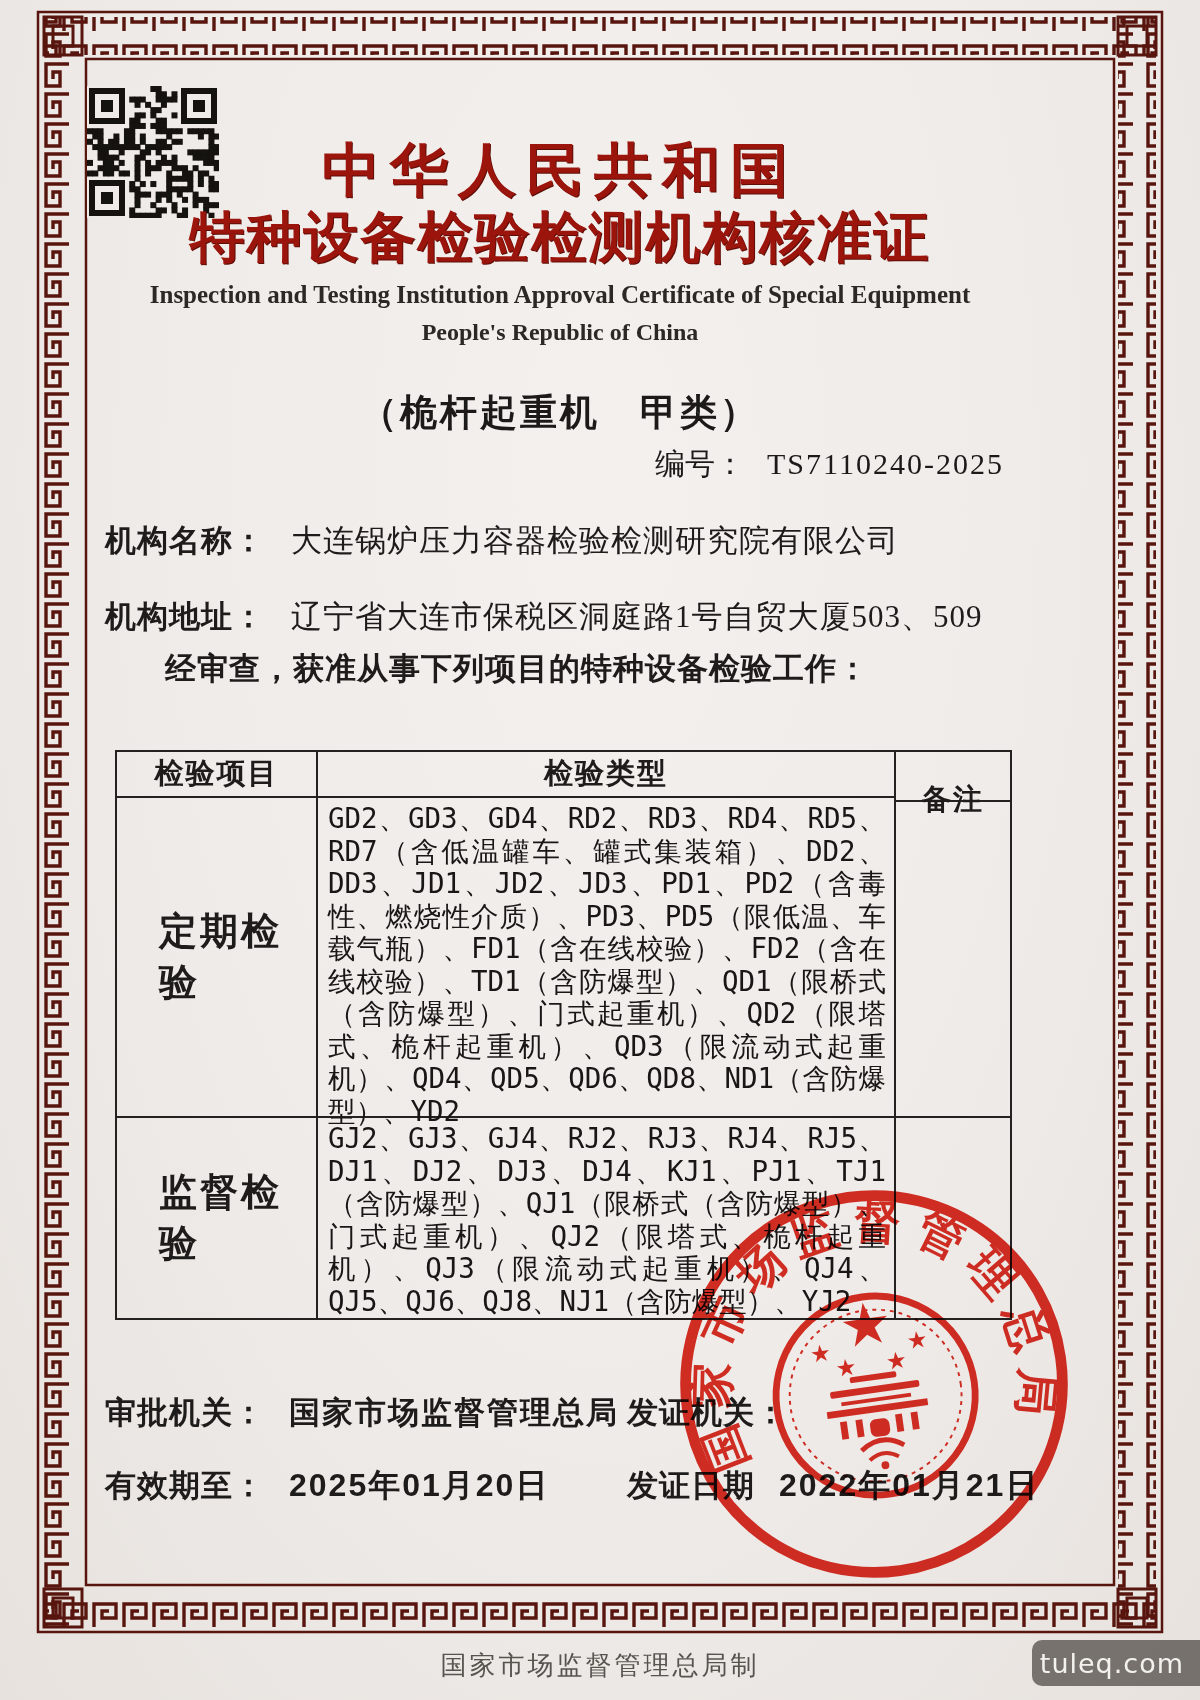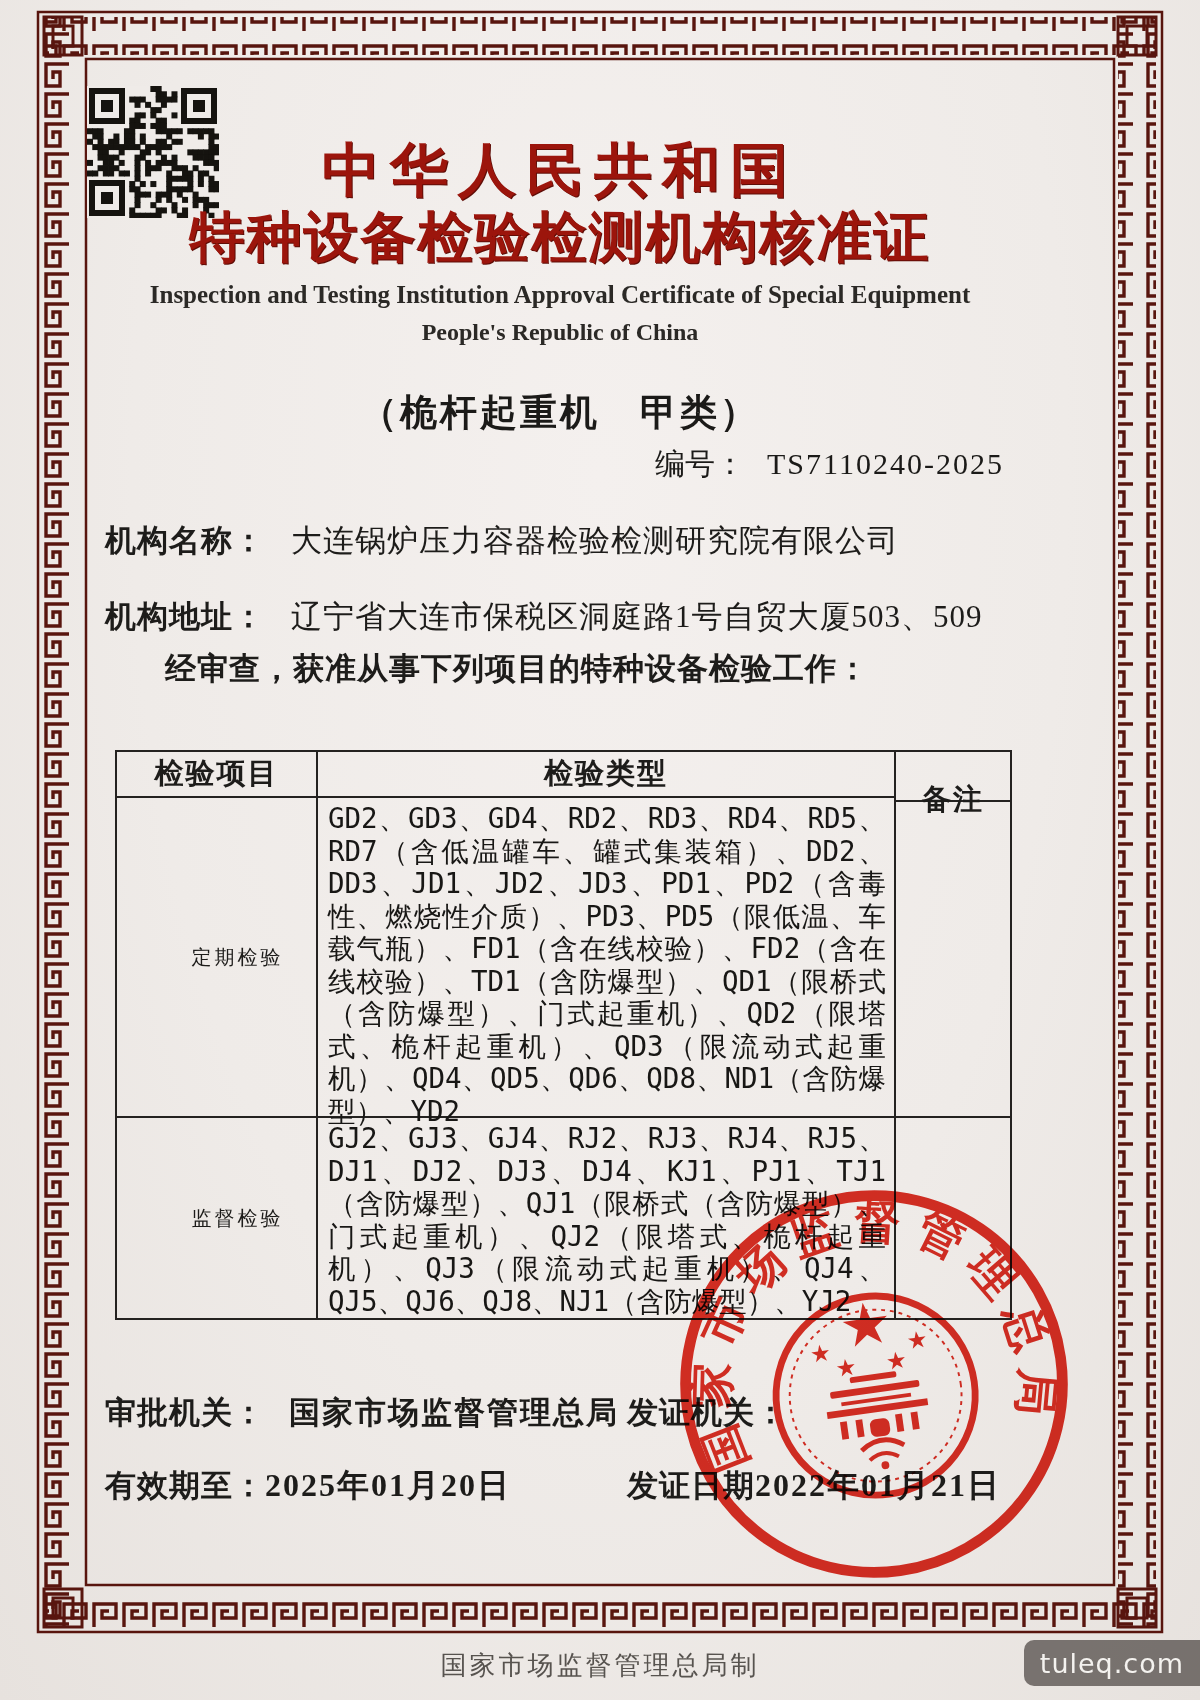--- a/index.html
+++ b/index.html
@@ -35,44 +35,44 @@
   
   .cert-table{
     position:absolute;left:115px;top:750px;width:893px;
     display:grid;grid-template-columns:201px 1fr 114px;grid-template-rows:46px 320px 200px;
     border:2.5px solid #242220;
   }
   .cell{border-right:2px solid #242220;border-bottom:2px solid #242220;box-sizing:border-box;}
   .cell.last-col{border-right:none;margin-top:48px;}
   .cell.last-row{border-bottom:none;}
   .th{display:flex;align-items:center;justify-content:center;font-weight:bold;font-size:29px;letter-spacing:2px;}
-  .type-cell{display:flex;align-items:center;justify-content:center;font-weight:normal;font-size:20px;letter-spacing:3px;padding-left:42px;}
+  .type-cell{display:flex;align-items:center;justify-content:center;font-weight:bold;font-size:38px;letter-spacing:3px;padding-left:42px;}
   .items-cell{
     font-family:"DejaVu Sans Mono","Liberation Mono",monospace;
     font-size:27.5px;line-height:32.5px;padding:4px 8px 2px 10px;
     text-align:justify;color:#181715;
   }
 
   
   .foot-row{position:absolute;display:flex;align-items:baseline;}
   .foot-approve{left:105px;top:1392px;}
   .foot-issueorg{left:627px;top:1392px;}
   .foot-valid{left:105px;top:1464px;}
   .foot-issuedate{left:627px;top:1464px;}
   .foot-lbl{font-weight:bold;font-size:31px;letter-spacing:1px;white-space:nowrap;}
   .foot-val-bold{font-weight:bold;font-size:31px;margin-left:24px;letter-spacing:2px;white-space:nowrap;}
-  .foot-val-date{font-family:Liberation Serif, serif;font-weight:bold;font-size:32px;letter-spacing:2px;white-space:nowrap;text-align:center;}
+  .foot-val-date{font-family:Liberation Sans, sans-serif;font-weight:bold;font-size:32px;margin-left:24px;letter-spacing:2px;white-space:nowrap;text-align:center;}
 
   
   .seal{position:absolute;left:669px;top:1179px;width:410px;height:410px;mix-blend-mode:multiply;opacity:.95;transform:rotate(-8deg);}
 
   
   .footer-print{position:absolute;left:0;top:1648px;width:100%;text-align:center;font-size:26px;color:#57534f;letter-spacing:3px;}
   .watermark{
-    position:absolute;right:0;top:1640px;height:46px;padding:0 16px 0 16px;
+    position:absolute;right:0;top:1640px;height:46px;padding:0 16px 0 8px;
     background:rgba(50,44,40,.62);border-radius:10px 0 0 10px;
     display:flex;align-items:center;color:#f4f2ef;font-size:27px;font-family:"DejaVu Sans",sans-serif;letter-spacing:1px;
   }
 </style>
 </head>
 <body>
 
 <div class="page">
 
   <svg class="frame-svg" width="1200" height="1700" viewBox="0 0 1200 1700" aria-hidden="true">

